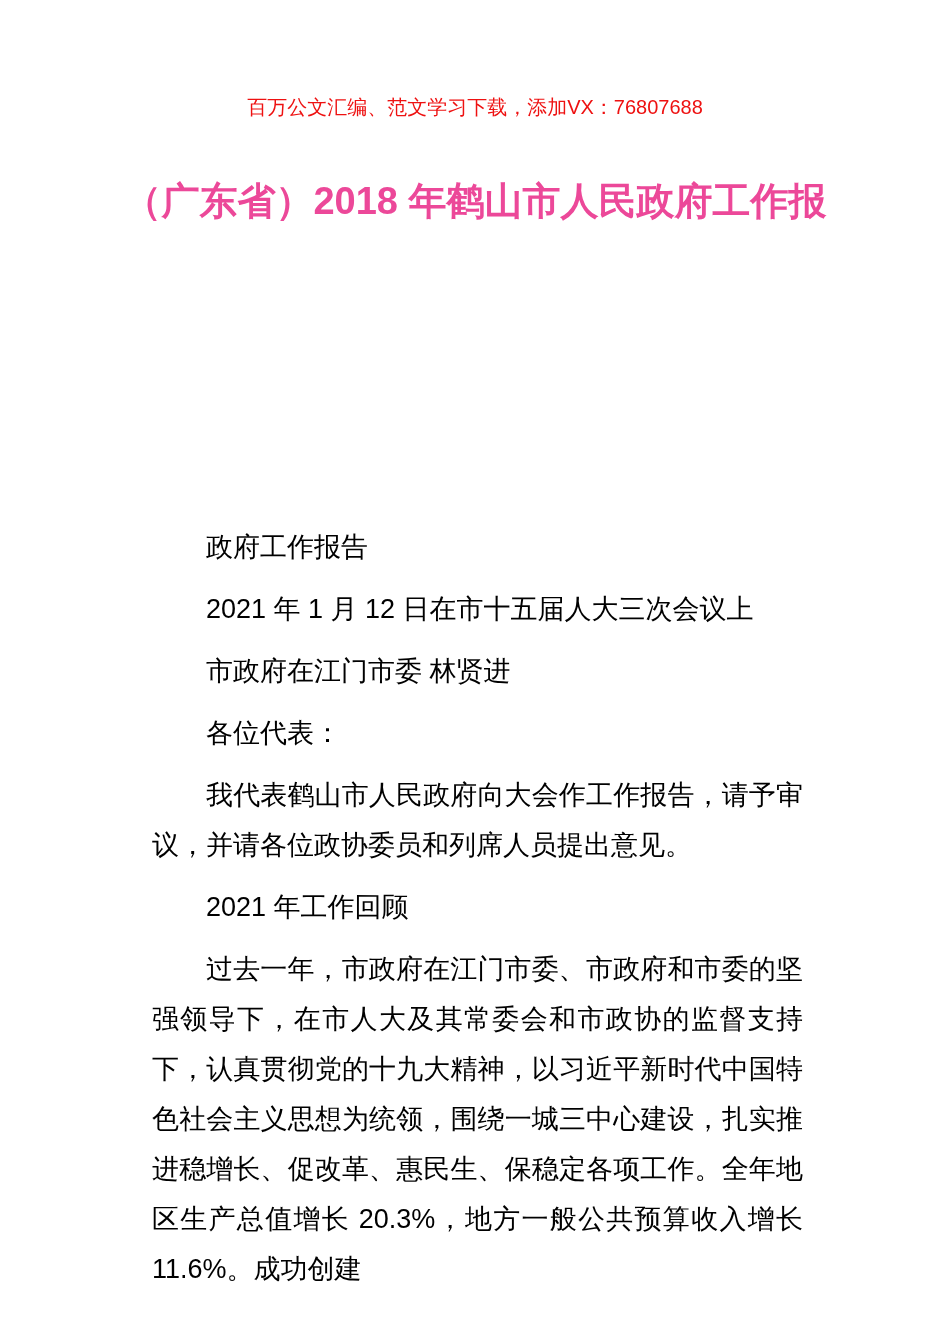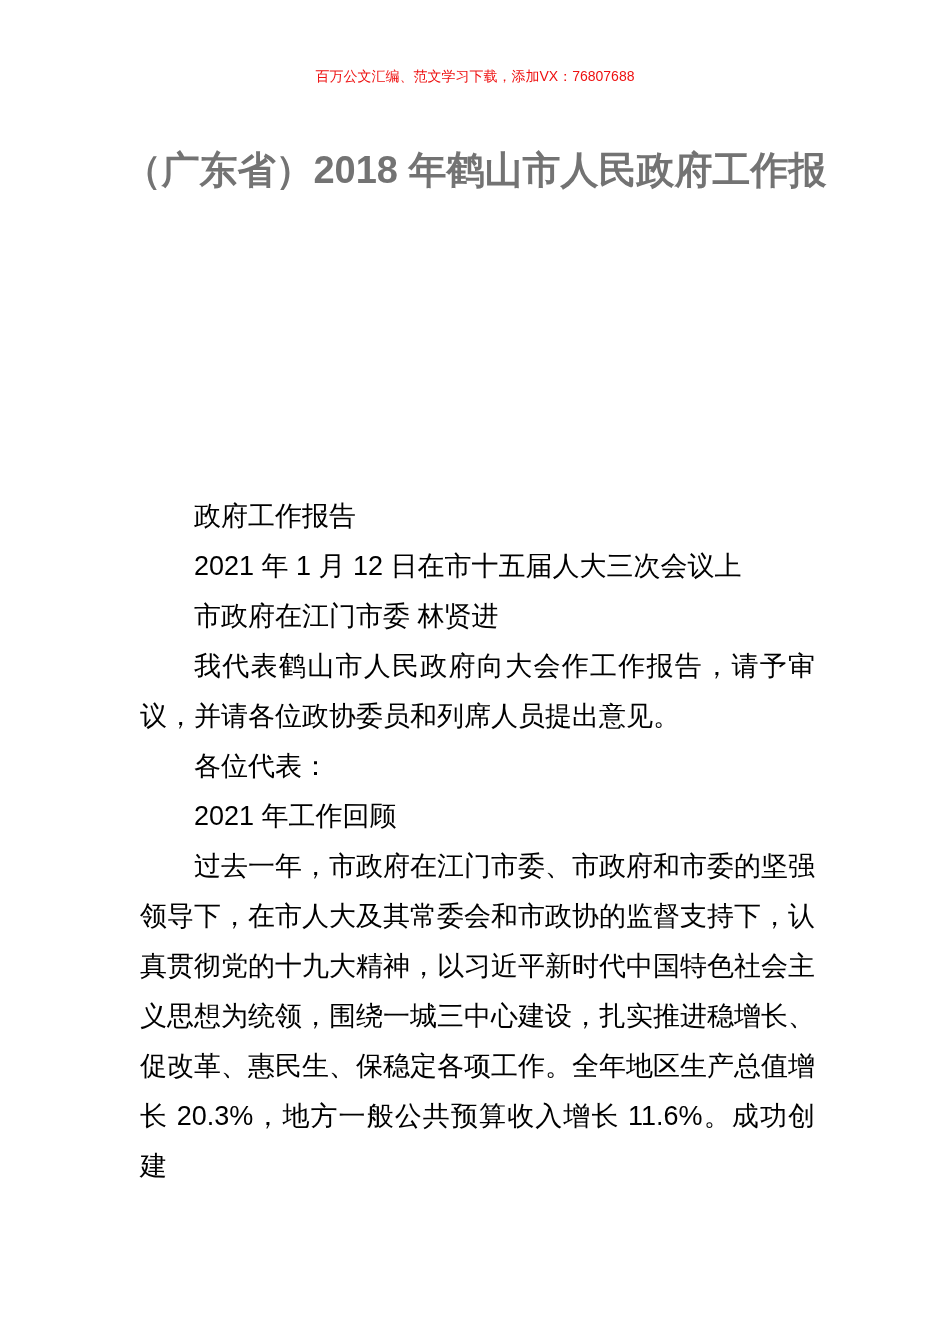--- a/index.html
+++ b/index.html
@@ -10,48 +10,48 @@
   .page {
     position: relative;
     width: 950px;
     height: 1344px;
     background: #ffffff;
     overflow: hidden;
     font-family: "Liberation Sans", sans-serif;
     color: #000000;
   }
   .promo {
-    padding-top: 63px;
+    padding-top: 94px;
     text-align: center;
-    font-size: 14px;
+    font-size: 20px;
     line-height: 26px;
     color: #ee1111;
   }
   .doc-title {
     margin: 52px auto 0 auto;
     width: 780px;
     text-align: center;
     font-size: 38px;
     line-height: 58px;
     font-weight: bold;
-    color: #737373;
+    color: #ec4899;
   }
   .doc-title .title-line {
     display: block;
   }
   .body-text {
     margin: 292px 0 0 140px;
     width: 675px;
     font-size: 27px;
     line-height: 50px;
     text-align: justify;
     color: #000000;
   }
   .body-text p {
-    margin: 0;
+    margin: 12px;
     padding: 0;
     text-indent: 2em;
   }
 </style>
 </head>
 <body>
 
 <div class="page">
 
   <div class="promo">
@@ -59,19 +59,19 @@
   </div>
 
   <h1 class="doc-title">
     <span class="title-line">（广东省）2018 年鹤山市人民政府工作报</span>
   </h1>
 
   <div class="body-text">
     <p>政府工作报告</p>
     <p>2021 年 1 月 12 日在市十五届人大三次会议上</p>
     <p>市政府在江门市委 林贤进</p>
+    <p>各位代表：</p>
     <p>我代表鹤山市人民政府向大会作工作报告，请予审议，并请各位政协委员和列席人员提出意见。</p>
-    <p>各位代表：</p>
     <p>2021 年工作回顾</p>
     <p>过去一年，市政府在江门市委、市政府和市委的坚强领导下，在市人大及其常委会和市政协的监督支持下，认真贯彻党的十九大精神，以习近平新时代中国特色社会主义思想为统领，围绕一城三中心建设，扎实推进稳增长、促改革、惠民生、保稳定各项工作。全年地区生产总值增长 20.3%，地方一般公共预算收入增长 11.6%。成功创建</p>
   </div>
 
 </div>
 
 </body></html>

